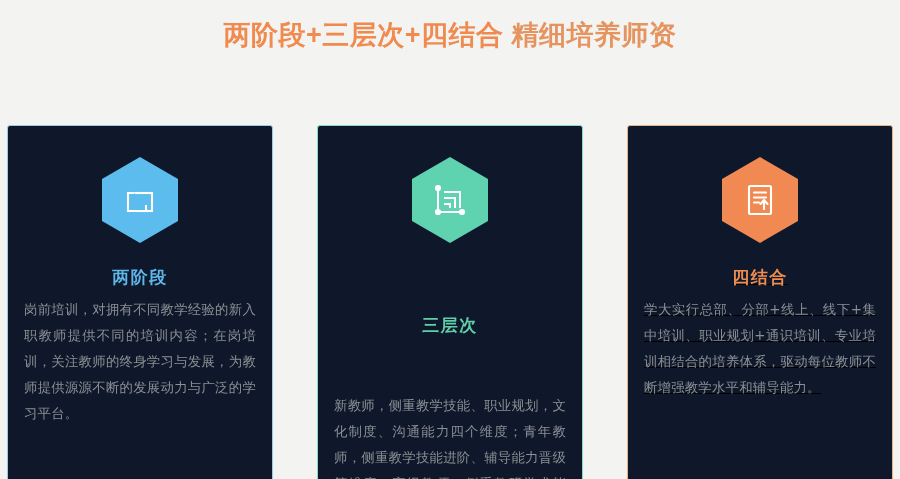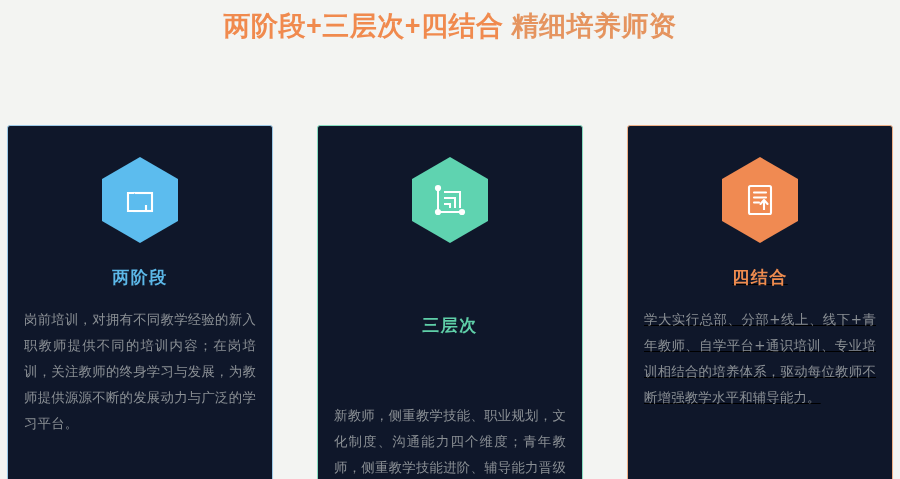--- a/index.html
+++ b/index.html
@@ -12,21 +12,21 @@
     background: #f3f4f2;
     font-family: "Liberation Sans", "DejaVu Sans", sans-serif;
     overflow: hidden;
     position: relative;
   }
 
   
   .header {
     width: 100%;
     text-align: center;
-    padding-top: 11px;
+    padding-top: 20px;
     box-sizing: border-box;
   }
   .title {
     font-size: 27px;
     font-weight: bold;
     letter-spacing: 0.5px;
     line-height: 1.15;
     margin: 0;
     white-space: nowrap;
   }
@@ -93,21 +93,21 @@
     font-size: 17px;
     font-weight: bold;
     letter-spacing: 1.5px;
     line-height: 1;
   }
   .c1 .card-title { color: #5cb8e8; }
   .c2 .card-title { color: #5fcfa8; }
   .c3 .card-title { color: #ef8c4f; }
 
   .card-body {
-    margin-top: 21px;
+    margin-top: 11px;
     font-size: 13.4px;
     line-height: 26px;
     color: #8b9095;
     text-align: justify;
     text-justify: inter-ideograph;
     width: 100%;
     font-family: "DejaVu Sans", "Liberation Sans", sans-serif;
     letter-spacing: 0.2px;
   }
 </style>
@@ -170,16 +170,16 @@
           <rect x="10" y="7" width="22" height="28" rx="1.5" fill="none" stroke="#ffffff" stroke-width="2.1"></rect>
           <line x1="15" y1="13.5" x2="27" y2="13.5" stroke="#ffffff" stroke-width="2.1" stroke-linecap="round"></line>
           <line x1="15" y1="18.5" x2="27" y2="18.5" stroke="#ffffff" stroke-width="2.1" stroke-linecap="round"></line>
           <line x1="15" y1="23.5" x2="20" y2="23.5" stroke="#ffffff" stroke-width="2.1" stroke-linecap="round"></line>
           <line x1="25" y1="31" x2="25" y2="21.5" stroke="#ffffff" stroke-width="2.1"></line>
           <path d="M21.5 25 L25 21 L28.5 25" fill="none" stroke="#ffffff" stroke-width="2.1" stroke-linecap="round" stroke-linejoin="round"></path>
         </svg>
       </div>
     </div>
     <div class="card-title">四结合</div>
-    <div class="card-body">学大实行总部、分部+线上、线下+青年教师、自学平台+通识培训、专业培训相结合的培养体系，驱动每位教师不断增强教学水平和辅导能力。</div>
+    <div class="card-body">学大实行总部、分部+线上、线下+集中培训、职业规划+通识培训、专业培训相结合的培养体系，驱动每位教师不断增强教学水平和辅导能力。</div>
   </div>
 
 </div>
 
 </body></html>

